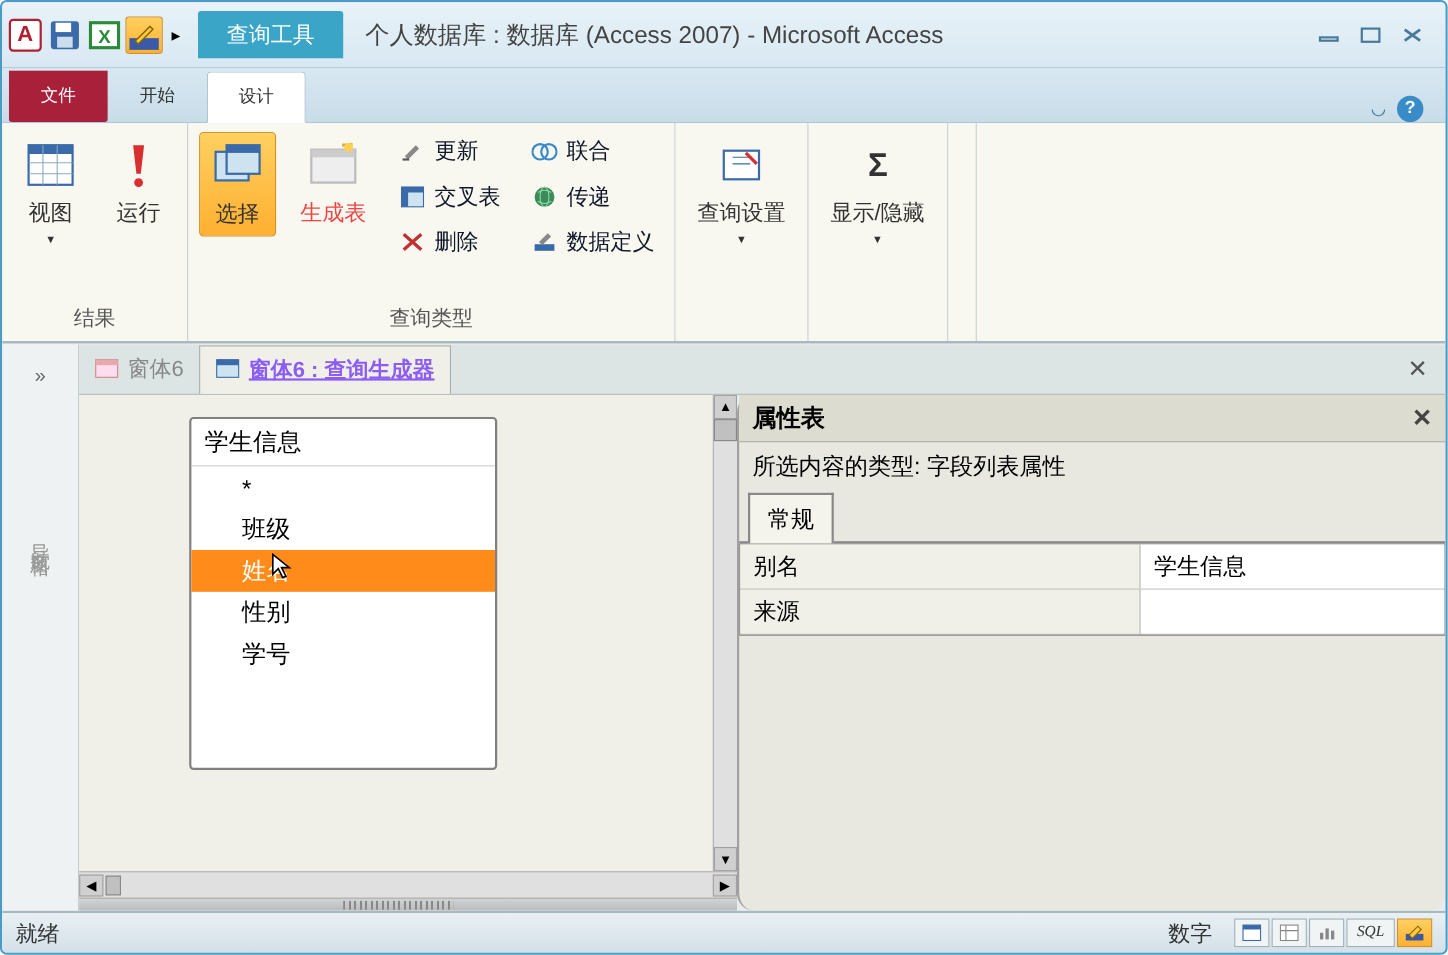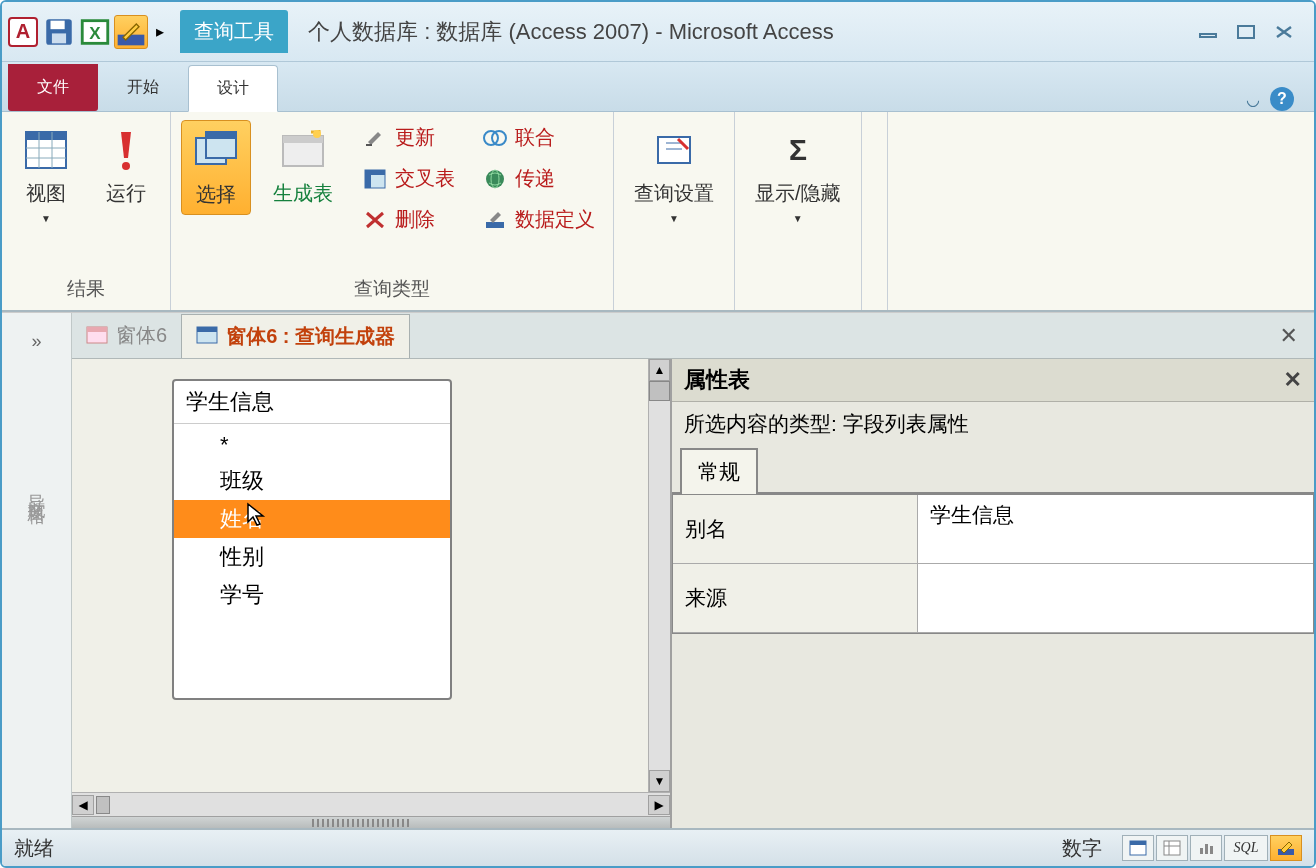--- a/index.html
+++ b/index.html
@@ -4,56 +4,56 @@
 <style>
 * { box-sizing: border-box; margin: 0; padding: 0; font-family: "Microsoft YaHei", "SimSun", sans-serif; }
 body { width: 1316px; height: 868px; background: #fff; border: 2px solid #4a9cc7; border-radius: 6px; overflow: hidden; display: flex; flex-direction: column; }
 
 
 .titlebar { height: 60px; display: flex; align-items: center; background: linear-gradient(#e8f2f8, #d8e8f2); border-bottom: 1px solid #b0c8d8; position: relative; }
 .qat { display: flex; align-items: center; padding: 0 4px; gap: 2px; }
 .qat-btn { width: 34px; height: 34px; display: flex; align-items: center; justify-content: center; border-radius: 3px; }
 .app-icon { width: 30px; height: 30px; background: #fff; border: 2px solid #b02030; border-radius: 4px; color: #b02030; font-weight: bold; font-size: 20px; display: flex; align-items: center; justify-content: center; }
 .qat-expand { font-size: 16px; padding: 0 6px; }
-.context-tab { background: #3ba5c8; color: #fff; padding: 8px 14px; font-size: 20px; margin-left: 6px; border-radius: 3px 3px 0 0; }
+.context-tab { background: #3ba5c8; color: #fff; padding: 8px 26px; font-size: 20px; margin-left: 6px; border-radius: 3px 3px 0 0; }
 .window-title { flex: 1; text-align: left; padding-left: 20px; font-size: 22px; color: #444; }
 .window-controls { display: flex; gap: 10px; padding-right: 16px; }
 .wc-btn { width: 28px; height: 22px; display: flex; align-items: center; justify-content: center; color: #4a7a9a; font-size: 18px; }
 
 
 .ribbon-tabs { height: 50px; display: flex; align-items: flex-end; background: linear-gradient(#d8e8f2, #c8dce8); border-bottom: 1px solid #a8c0d0; }
 .rtab { padding: 12px 28px; font-size: 16px; color: #333; border: 1px solid transparent; }
 .rtab.file { background: #a8203a; color: #fff; border-radius: 0 0 3px 3px; margin-left: 6px; }
 .rtab.active { background: #fff; border: 1px solid #a8c0d0; border-bottom: 1px solid #fff; border-radius: 4px 4px 0 0; position: relative; top: 1px; }
 .ribbon-help { margin-left: auto; display: flex; gap: 10px; padding-right: 20px; align-items: center; }
 .help-icon { width: 24px; height: 24px; background: #3a8cc8; border-radius: 50%; color: #fff; display: flex; align-items: center; justify-content: center; font-weight: bold; }
 
 
 .ribbon { height: 200px; background: #f8f8f0; border-bottom: 2px solid #a8b8c0; display: flex; }
 .rgroup { border-right: 1px solid #c8d0d8; padding: 8px 10px 4px; display: flex; flex-direction: column; }
 .rgroup-body { flex: 1; display: flex; align-items: flex-start; gap: 12px; }
 .rgroup-label { text-align: center; font-size: 19px; color: #555; padding: 4px 0; }
 .rbtn-large { display: flex; flex-direction: column; align-items: center; gap: 6px; padding: 6px 10px; font-size: 20px; color: #333; border-radius: 4px; min-width: 64px; }
 .rbtn-large.selected { background: linear-gradient(#ffd060, #ffb030); border: 1px solid #d89020; }
-.rbtn-large.disabled { color: #15803d; }
+.rbtn-large.disabled { color: #ef4444; }
 .rbtn-icon { width: 48px; height: 48px; display: flex; align-items: center; justify-content: center; }
 .rcol { display: flex; flex-direction: column; gap: 6px; }
-.rbtn-small { display: flex; align-items: center; gap: 8px; font-size: 20px; color: #b91c1c; padding: 4px 8px; }
+.rbtn-small { display: flex; align-items: center; gap: 8px; font-size: 20px; color: #0f172a; padding: 4px 8px; }
 .rbtn-small .si { width: 24px; height: 24px; display: flex; align-items: center; justify-content: center; }
 
 
 .workspace { flex: 1; display: flex; border-top: 1px solid #ccc; overflow: hidden; }
 .navpane { width: 70px; background: #eef2f2; border-right: 1px solid #c0c8c8; display: flex; flex-direction: column; align-items: center; padding-top: 10px; }
 .nav-expand { font-size: 18px; color: #666; padding: 8px; }
 .nav-text { writing-mode: vertical-rl; text-orientation: upright; font-size: 18px; color: #999; margin-top: 120px; letter-spacing: 4px; }
 
 .mainarea { flex: 1; display: flex; flex-direction: column; background: #e8ecec; }
 .doc-tabs { height: 46px; display: flex; align-items: center; background: #dce4e4; border-bottom: 1px solid #b0b8b8; }
 .doc-tab { display: flex; align-items: center; gap: 8px; padding: 8px 14px; font-size: 20px; color: #888; }
-.doc-tab.active { background: #f0f0e8; color: #c2410c; font-weight: bold; border: 1px solid #a8b0b0; border-bottom: none; }
+.doc-tab.active { background: #f0f0e8; color: #8b5cf6; font-weight: bold; border: 1px solid #a8b0b0; border-bottom: none; text-decoration: underline; }
 .doc-tab .ti { width: 22px; height: 20px; }
 .doc-close { margin-left: auto; padding: 0 16px; font-size: 22px; color: #555; }
 
 .designer { flex: 1; background: #f0f0e8; display: flex; position: relative; }
 .design-canvas { flex: 1; position: relative; padding: 20px 0 0 100px; }
 .table-box { width: 280px; border: 2px solid #808080; background: #fff; border-radius: 4px; }
 .table-title { padding: 6px 12px; font-size: 22px; border-bottom: 1px solid #ccc; }
 .field-list { padding: 4px 0; }
 .field-item { padding: 4px 46px; font-size: 22px; position: relative; }
 .field-item.star { padding-left: 46px; }
@@ -63,30 +63,30 @@
 .vscroll { width: 22px; background: #e0e0e0; border-left: 1px solid #b0b0b0; display: flex; flex-direction: column; }
 .vscroll .arr { height: 22px; background: #d0d0d0; border: 1px solid #a0a0a0; display: flex; align-items: center; justify-content: center; font-size: 12px; }
 .vscroll .track { flex: 1; }
 .hscroll { height: 24px; background: #e0e0e0; border-top: 1px solid #b0b0b0; display: flex; align-items: center; }
 .hscroll .arr { width: 22px; height: 20px; background: #d0d0d0; border: 1px solid #a0a0a0; display: flex; align-items: center; justify-content: center; font-size: 12px; }
 .hscroll .track { flex: 1; }
 .splitter { height: 12px; background: linear-gradient(#d0d4d4, #b8bcbc); border-top: 1px solid #a0a0a0; position: relative; }
 .splitter::after { content: ''; position: absolute; left: 240px; width: 100px; height: 8px; top: 2px; background: repeating-linear-gradient(90deg, #888 0 2px, transparent 2px 5px); }
 
 
-.proppane { width: 644px; background: #e8e8e0; border-left: 2px solid #a0a0a0; display: flex; flex-direction: column; }
+.proppane { width: 644px; background: #e8e8e0; border-left: 2px solid #a0a0a0; display: flex; flex-direction: column; border-radius: 16px; }
 .prop-header { display: flex; align-items: center; padding: 6px 12px; background: #dcdcd0; border-bottom: 1px solid #b0b0a8; }
 .prop-header .ptitle { font-size: 22px; font-weight: bold; }
 .prop-close { margin-left: auto; font-size: 22px; color: #444; font-weight: bold; }
 .prop-sub { padding: 8px 12px; font-size: 21px; }
 .prop-tabs { display: flex; padding: 0 8px; border-bottom: 2px solid #888; }
 .prop-tab { padding: 8px 16px; font-size: 21px; background: #f4f4ec; border: 2px solid #888; border-bottom: none; position: relative; top: 2px; }
 .prop-grid { border: 1px solid #888; margin: 0; }
 .prop-row { display: flex; border-bottom: 1px solid #aaa; }
-.prop-key { width: 245px; padding: 20px 12px; font-size: 21px; border-right: 1px solid #aaa; background: #f0f0e8; }
+.prop-key { width: 364px; padding: 6px 12px; font-size: 21px; border-right: 1px solid #aaa; background: #f0f0e8; }
 .prop-val { flex: 1; padding: 6px 12px; font-size: 21px; background: #fff; }
 
 
 .statusbar { height: 38px; background: linear-gradient(#e8f0f4, #d4e0e8); border-top: 2px solid #a8b8c0; display: flex; align-items: center; padding: 0 12px; font-size: 20px; color: #333; }
 .statusbar .spacer { flex: 1; }
 .view-btns { display: flex; gap: 2px; align-items: center; }
 .vbtn { width: 32px; height: 26px; border: 1px solid #a0b0b8; background: #f0f4f4; display: flex; align-items: center; justify-content: center; font-size: 14px; }
 .vbtn.sql { width: 44px; font-style: italic; font-family: serif; }
 .vbtn.active { background: linear-gradient(#ffd060, #ffb030); border-color: #d89020; }
 </style>

